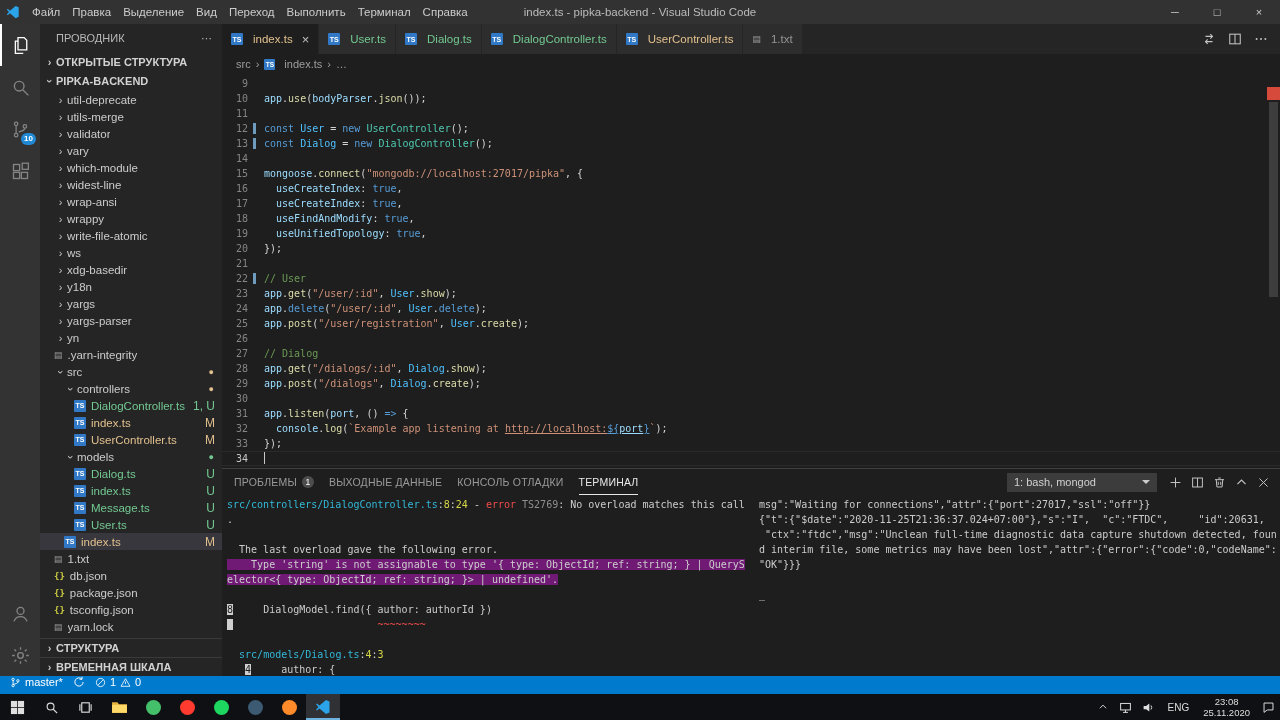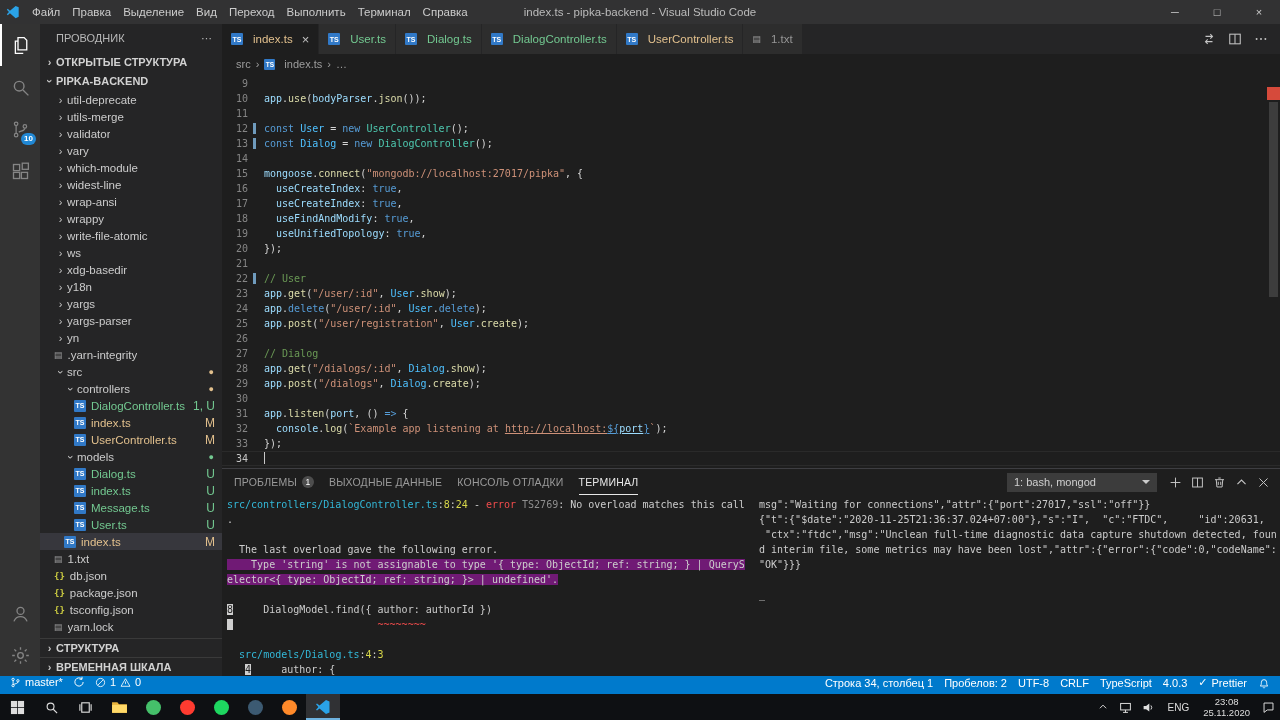--- a/index.html
+++ b/index.html
@@ -562,38 +562,20 @@
       <span>1</span>
       <span>
           <svg width="11" height="11" viewBox="0 0 16 16" fill="none" stroke="#fff" stroke-width="1.2">
             <path d="M8 2.5L14.5 13.5H1.5z"></path>
             <path d="M8 6.5V10M8 11.5v.1"></path>
           </svg>
         </span>
       <span>0</span>
     </div>
   </div>
-  <div class="sb-right">
-    <div class="sb-item">Строка 34, столбец 1</div>
-    <div class="sb-item">Пробелов: 2</div>
-    <div class="sb-item">UTF-8</div>
-    <div class="sb-item">CRLF</div>
-    <div class="sb-item">TypeScript</div>
-    <div class="sb-item">4.0.3</div>
-    <div class="sb-item">
-      <span>✓</span>
-      <span>Prettier</span>
-    </div>
-    <div class="sb-item">
-      <svg width="12" height="12" viewBox="0 0 16 16" fill="none" stroke="#fff" stroke-width="1.2">
-          <path d="M3 12h10c-1-1-1.5-2-1.5-5A3.5 3.5 0 0 0 8 3.5 3.5 3.5 0 0 0 4.5 7c0 3-.5 4-1.5 5z"></path>
-          <path d="M6.8 13.8a1.3 1.3 0 0 0 2.4 0"></path>
-        </svg>
-    </div>
-  </div>
 </div>
 
 <div class="taskbar">
   <div class="tb-icon">
     <svg width="15" height="15" viewBox="0 0 16 16" fill="#dedede">
         <rect x="1" y="1" width="6.6" height="6.6"></rect>
         <rect x="8.4" y="1" width="6.6" height="6.6"></rect>
         <rect x="1" y="8.4" width="6.6" height="6.6"></rect>
         <rect x="8.4" y="8.4" width="6.6" height="6.6"></rect>
       </svg>

